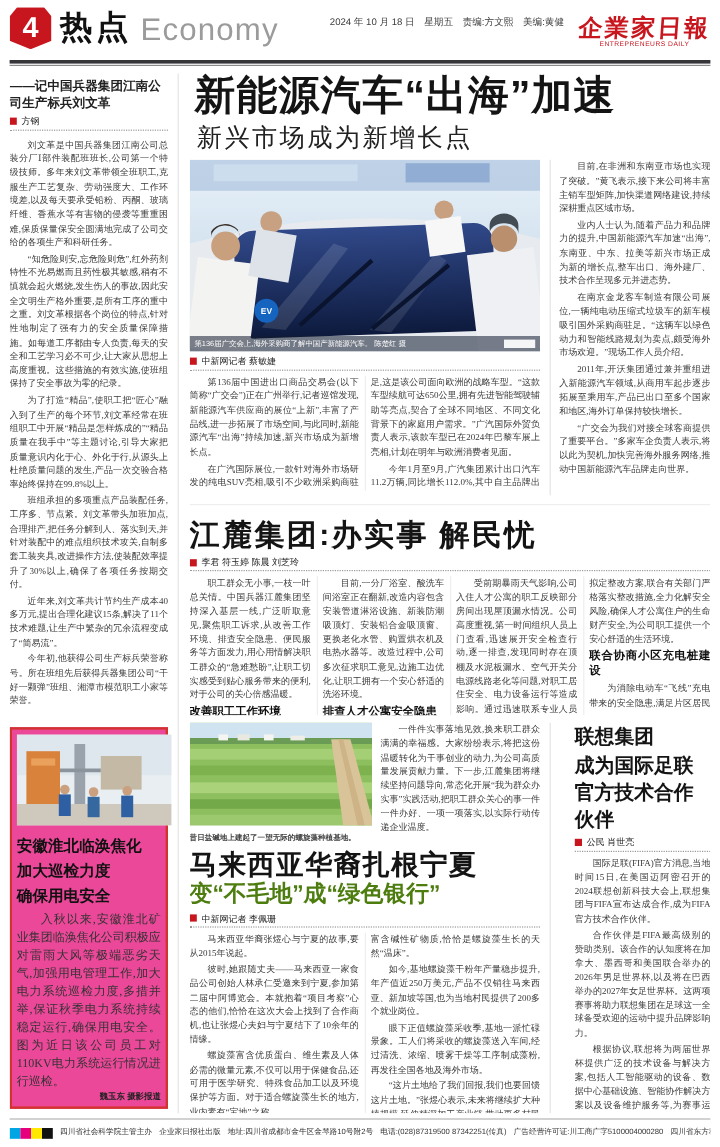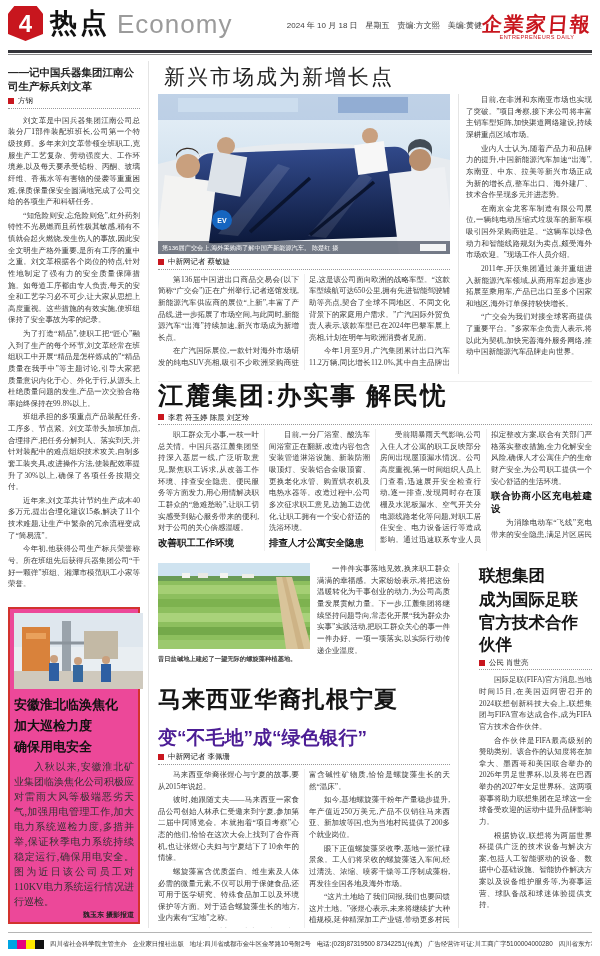--- a/index.html
+++ b/index.html
@@ -8,21 +8,21 @@
   .page{width:600px;height:956px;padding:6px 8px 0;display:flex;flex-direction:column}
 
   
   .hdr{display:flex;justify-content:space-between;align-items:flex-start;height:42px;flex:none}
   .hdr-left{display:flex;align-items:center;gap:7px}
   .badge{width:35px;height:35px;background:#c8161e;color:#fff;font:bold 24px/1 "Liberation Sans",sans-serif;
          display:flex;align-items:center;justify-content:center;
          clip-path:polygon(18% 0,82% 0,100% 22%,100% 80%,50% 100%,0 80%,0 22%)}
   .sec-cn{font:900 27px/1 "Liberation Sans",sans-serif;color:#111;letter-spacing:3px}
   .sec-en{font:26px/1 "Liberation Sans",sans-serif;color:#9b9b9b;letter-spacing:1px}
-  .hdr-right{display:flex;align-items:center;padding-top:8px}
+  .hdr-right{display:flex;align-items:flex-start;gap:12px;padding-top:8px}
   .dateline{font:8px/1.2 "Liberation Sans",sans-serif;color:#3c3c3c;white-space:nowrap;padding-bottom:5px}
   .masthead{text-align:center;color:#c8161e}
   .masthead-cn{font:900 20px/1 "Liberation Serif",serif;letter-spacing:2px;transform:skewX(-4deg)}
   .masthead-en{font:5.6px/1.4 "Liberation Sans",sans-serif;letter-spacing:.4px}
   .rule-thick{border-top:3px solid #35353a;margin-top:2px}
   .rule-thin{border-top:1px solid #8a8a8a;margin:1px 0 6px}
 
   
   .body-grid{display:flex;gap:9px;flex:1;overflow:hidden}
   .leftcol{width:141px;flex:none;display:flex;flex-direction:column;border-right:1px solid #e4e4e4;padding-right:8px;overflow:hidden}
@@ -55,35 +55,35 @@
   .row1{display:flex;gap:8px;height:280px;flex:none;overflow:hidden}
   .row1-center{width:292px;flex:none;display:flex;flex-direction:column}
   .row1-right{flex:1;border-left:1px solid #e4e4e4;padding-left:7px;overflow:hidden}
   .photo-wrap{position:relative;width:292px;height:160px;flex:none;overflow:hidden}
   .photo-cap{position:absolute;left:0;right:0;bottom:0;height:13px;background:rgba(18,28,48,.55);
              color:#fff;font:6.2px/13px "Liberation Sans",sans-serif;padding:0 4px;display:flex;justify-content:space-between;align-items:center}
   .watermark{width:26px;height:7px;background:rgba(255,255,255,.92);flex:none;margin-left:4px}
   .cols2{columns:2;column-gap:10px;column-rule:1px solid #eee;height:96px;overflow:hidden}
 
   
-  .jl{flex:none;height:176px;margin-top:7px;overflow:hidden;border-top:1px solid #eee;padding-top:0}
+  .jl{flex:none;height:176px;margin-top:7px;overflow:hidden;border-top:1px solid #eee;padding-top:12px}
   .jl-h{font:900 25px/1.1 "Liberation Sans",sans-serif;color:#141414;letter-spacing:2px}
   .jl-cols{columns:4;column-gap:10px;column-rule:1px solid #eee;height:122px;overflow:hidden}
   .subhead{font:900 9.5px/1.3 "Liberation Sans",sans-serif;color:#111;margin:3px 0 2px}
 
   
   .row2{display:flex;gap:8px;flex:1;margin-top:6px;overflow:hidden}
   .row2-center{width:292px;flex:none;display:flex;flex-direction:column;overflow:hidden}
   .row2-right{flex:1;border-left:1px solid #e4e4e4;padding-left:20px;overflow:hidden}
   .midrow{display:flex;gap:7px;height:102px;flex:none;overflow:hidden}
   .gphoto-wrap{width:152px;flex:none}
   .gphoto-cap{font:bold 6.3px/1.4 "Liberation Sans",sans-serif;color:#444;margin-top:2px}
   .midtext{flex:1;overflow:hidden}
-  .my-h1{font:900 23px/1.15 "Liberation Sans",sans-serif;color:#141414;margin-top:21px;letter-spacing:1px}
-  .my-h2{font:800 19px/1.2 "Liberation Sans",sans-serif;color:#4c1d95;margin-top:14px}
+  .my-h1{font:900 23px/1.15 "Liberation Sans",sans-serif;color:#141414;margin-top:3px;letter-spacing:1px}
+  .my-h2{font:800 19px/1.2 "Liberation Sans",sans-serif;color:#4d7c0f;margin-top:1px}
   .my-cols{columns:2;column-gap:10px;column-rule:1px solid #eee;flex:1;overflow:hidden}
 
   
   .lv-h{font:800 16.5px/1.3 "Liberation Sans",sans-serif;color:#141414;margin-top:2px}
   .lv-text{overflow:hidden}
 
   
   .footer{flex:none;height:24px;border-top:1px solid #b5b5b5;margin-top:4px;display:flex;align-items:center;gap:6px;overflow:hidden}
   .cmyk{display:flex;flex:none}
   .cmyk span{width:9px;height:9px;display:block}
@@ -152,20 +152,21 @@
         <div class="redbox-title">确保用电安全</div>
         <div class="redbox-body">
             <p>入秋以来,安徽淮北矿业集团临涣焦化公司积极应对雷雨大风等极端恶劣天气,加强用电管理工作,加大电力系统巡检力度,多措并举,保证秋季电力系统持续稳定运行,确保用电安全。图为近日该公司员工对110KV电力系统运行情况进行巡检。</p>
           </div>
         <div class="redbox-credit">魏玉东 摄影报道</div>
       </div>
     </div>
 
     <div class="main">
 
+      <div class="ev-h1">新能源汽车“出海”加速</div>
       <div class="ev-h2">新兴市场成为新增长点</div>
 
       <div class="row1">
         <div class="row1-center">
           <div class="photo-wrap">
             <svg width="292" height="160" viewBox="0 0 292 160">
               <defs>
                 <linearGradient id="sky" x1="0" y1="0" x2="0" y2="1">
                   <stop offset="0" stop-color="#e8f1f8"></stop>
                     <stop offset="1" stop-color="#bdd3e6"></stop>
@@ -209,21 +210,21 @@
             <span class="sq"></span>
             <b>中新网记者 蔡敏婕</b>
           </div>
           <div class="bt cols2">
               <p>第136届中国进出口商品交易会(以下简称“广交会”)正在广州举行,记者巡馆发现,新能源汽车供应商的展位“上新”,丰富了产品线,进一步拓展了市场空间,与此同时,新能源汽车“出海”持续加速,新兴市场成为新增长点。</p>
               <p>在广汽国际展位,一款针对海外市场研发的纯电SUV亮相,吸引不少欧洲采购商驻足,这是该公司面向欧洲的战略车型。“这款车型续航可达650公里,拥有先进智能驾驶辅助等亮点,契合了全球不同地区、不同文化背景下的家庭用户需求。”广汽国际外贸负责人表示,该款车型已在2024年巴黎车展上亮相,计划在明年与欧洲消费者见面。</p>
               <p>今年1月至9月,广汽集团累计出口汽车11.2万辆,同比增长112.0%,其中自主品牌出口占比持续提升,呈现稳步上扬态势。</p>
             </div>
         </div>
         <div class="row1-right bt">
-            <p>目前,在非洲和东南亚市场也实现了突破。”项目考察,接下来公司将丰富主销车型矩阵,加快渠道网络建设,持续深耕重点区域市场。</p>
+            <p>目前,在非洲和东南亚市场也实现了突破。”黄飞表示,接下来公司将丰富主销车型矩阵,加快渠道网络建设,持续深耕重点区域市场。</p>
             <p>业内人士认为,随着产品力和品牌力的提升,中国新能源汽车加速“出海”,东南亚、中东、拉美等新兴市场正成为新的增长点,整车出口、海外建厂、技术合作呈现多元并进态势。</p>
             <p>在南京金龙客车制造有限公司展位,一辆纯电动压缩式垃圾车的新车模吸引国外采购商驻足。“这辆车以绿色动力和智能线路规划为卖点,颇受海外市场欢迎。”现场工作人员介绍。</p>
             <p>2011年,开沃集团通过兼并重组进入新能源汽车领域,从商用车起步逐步拓展至乘用车,产品已出口至多个国家和地区,海外订单保持较快增长。</p>
             <p>“广交会为我们对接全球客商提供了重要平台。”多家车企负责人表示,将以此为契机,加快完善海外服务网络,推动中国新能源汽车品牌走向世界。</p>
           </div>
       </div>
 
       <div class="jl">
         <div class="jl-h">江麓集团:办实事  解民忧</div>
         <div class="by">

